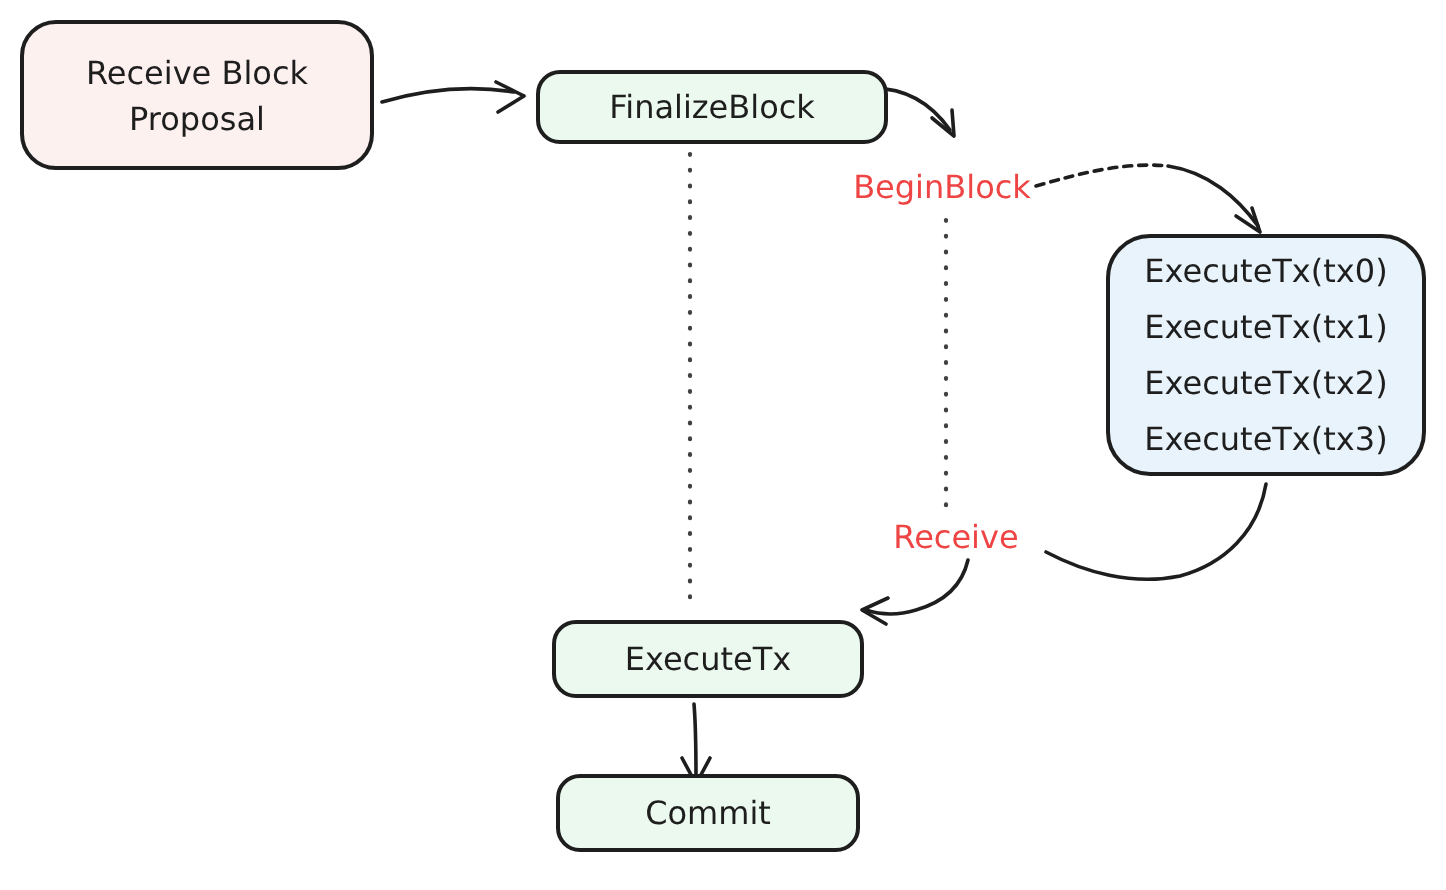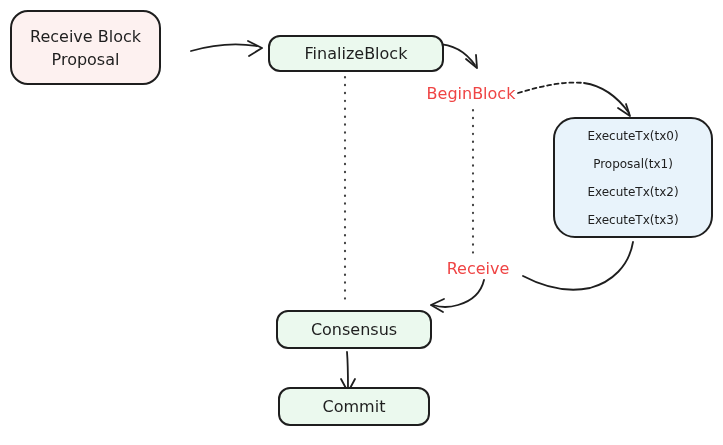--- a/index.html
+++ b/index.html
@@ -29,31 +29,31 @@
     color: #1e1e1e;
     display: flex;
     flex-direction: column;
     align-items: center;
     justify-content: center;
     text-align: center;
     font-size: 16px;
   }
   .node-label { white-space: pre-line; line-height: 23px; }
   #node-receive {
-    left: 10px; top: 10px; width: 151px; height: 75px;
+    left: 10px; top: 10px; width: 177px; height: 75px;
     background: #fdf1f0; border-radius: 18px;
   }
   #node-finalize {
     left: 268px; top: 35px; width: 176px; height: 37px;
     background: #ebf9ee; border-radius: 12px;
   }
   #node-execute {
     left: 553px; top: 117px; width: 160px; height: 121px;
     background: #e8f3fb; border-radius: 22px;
-    font-size: 12px;
+    font-size: 16px;
   }
   .exec-line { line-height: 28px; }
   #node-consensus {
     left: 276px; top: 310px; width: 156px; height: 39px;
     background: #ebf9ee; border-radius: 12px;
   }
   #node-commit {
     left: 278px; top: 387px; width: 152px; height: 39px;
     background: #ebf9ee; border-radius: 12px;
   }
@@ -101,27 +101,27 @@
     <span class="node-label">Receive Block
 Proposal</span>
   </div>
 
   <div class="node" id="node-finalize">
     <span class="node-label">FinalizeBlock</span>
   </div>
 
   <div class="node" id="node-execute">
     <div class="exec-line">ExecuteTx(tx0)</div>
-    <div class="exec-line">Proposal(tx1)</div>
+    <div class="exec-line">ExecuteTx(tx1)</div>
     <div class="exec-line">ExecuteTx(tx2)</div>
     <div class="exec-line">ExecuteTx(tx3)</div>
   </div>
 
   <div class="node" id="node-consensus">
-    <span class="node-label">Consensus</span>
+    <span class="node-label">ExecuteTx</span>
   </div>
 
   <div class="node" id="node-commit">
     <span class="node-label">Commit</span>
   </div>
 
   <div class="flow-label" id="label-beginblock">BeginBlock</div>
   <div class="flow-label" id="label-endblock">Receive</div>
 
 </div>

